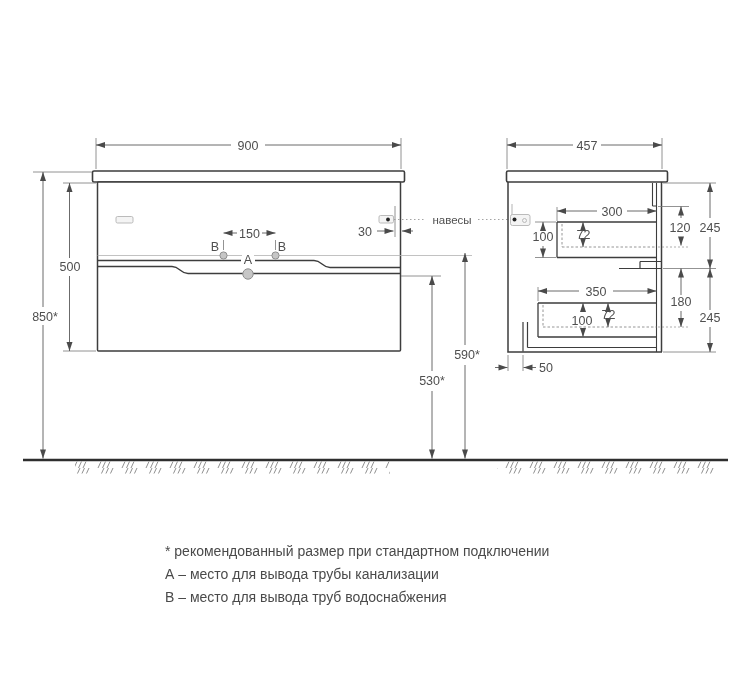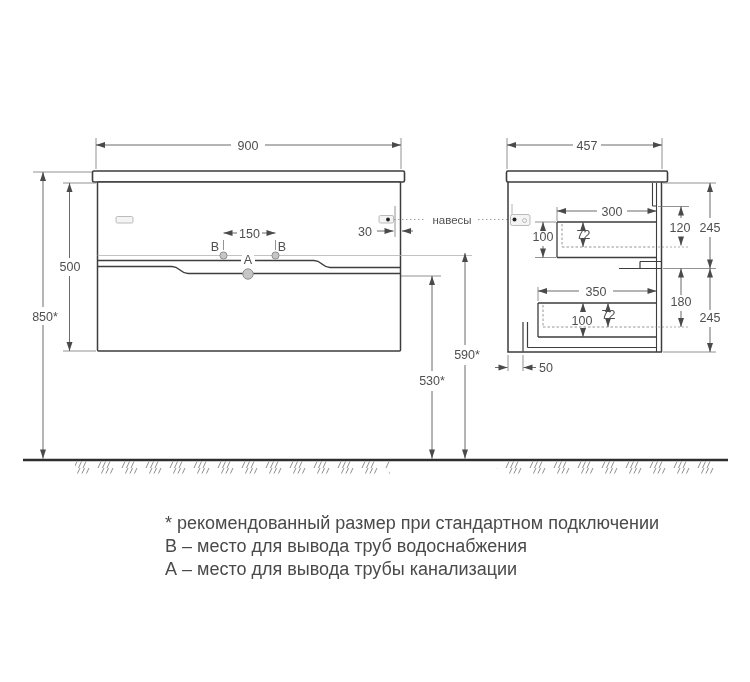--- a/index.html
+++ b/index.html
@@ -1,21 +1,21 @@
 <!DOCTYPE html>
 <html><head>
 <meta charset="utf-8">
 <style>
   html,body{margin:0;padding:0;background:#ffffff;}
   .page{position:relative;width:750px;height:682px;background:#ffffff;overflow:hidden;
         font-family:"Liberation Sans",sans-serif;}
   .drawing{position:absolute;left:0;top:0;}
   svg text{fill:#4f4f4f;font-family:"Liberation Sans",sans-serif;font-size:12.5px;}
   svg text.small{font-size:11.5px;}
-  .legend{position:absolute;left:165px;top:512px;color:#4a4a4a;font-size:18px;line-height:23px;}
+  .legend{position:absolute;left:165px;top:540px;color:#4a4a4a;font-size:14px;line-height:23px;}
   .legend div{white-space:nowrap;}
 </style>
 </head>
 <body>
 
 <div class="page">
 
 <svg class="drawing" width="750" height="500" viewBox="0 0 750 500">
   <defs>
     <marker id="arw" viewBox="0 0 10 8" markerWidth="10" markerHeight="8" refX="9.5" refY="4" orient="auto-start-reverse" markerUnits="userSpaceOnUse">
@@ -211,17 +211,17 @@
 
   <g>
     <line x1="23" y1="460" x2="728" y2="460" stroke="#2e2e2e" stroke-width="2.4"></line>
     <rect x="75" y="461.5" width="315" height="12" fill="url(#hatch)"></rect>
     <rect x="497" y="461.5" width="219" height="12" fill="url(#hatch)"></rect>
   </g>
 </svg>
 
 <div class="legend">
   <div>* рекомендованный размер при стандартном подключении</div>
+  <div>А – место для вывода трубы канализации</div>
   <div>В – место для вывода труб водоснабжения</div>
-  <div>А – место для вывода трубы канализации</div>
 </div>
 
 </div>
 
 </body></html>

